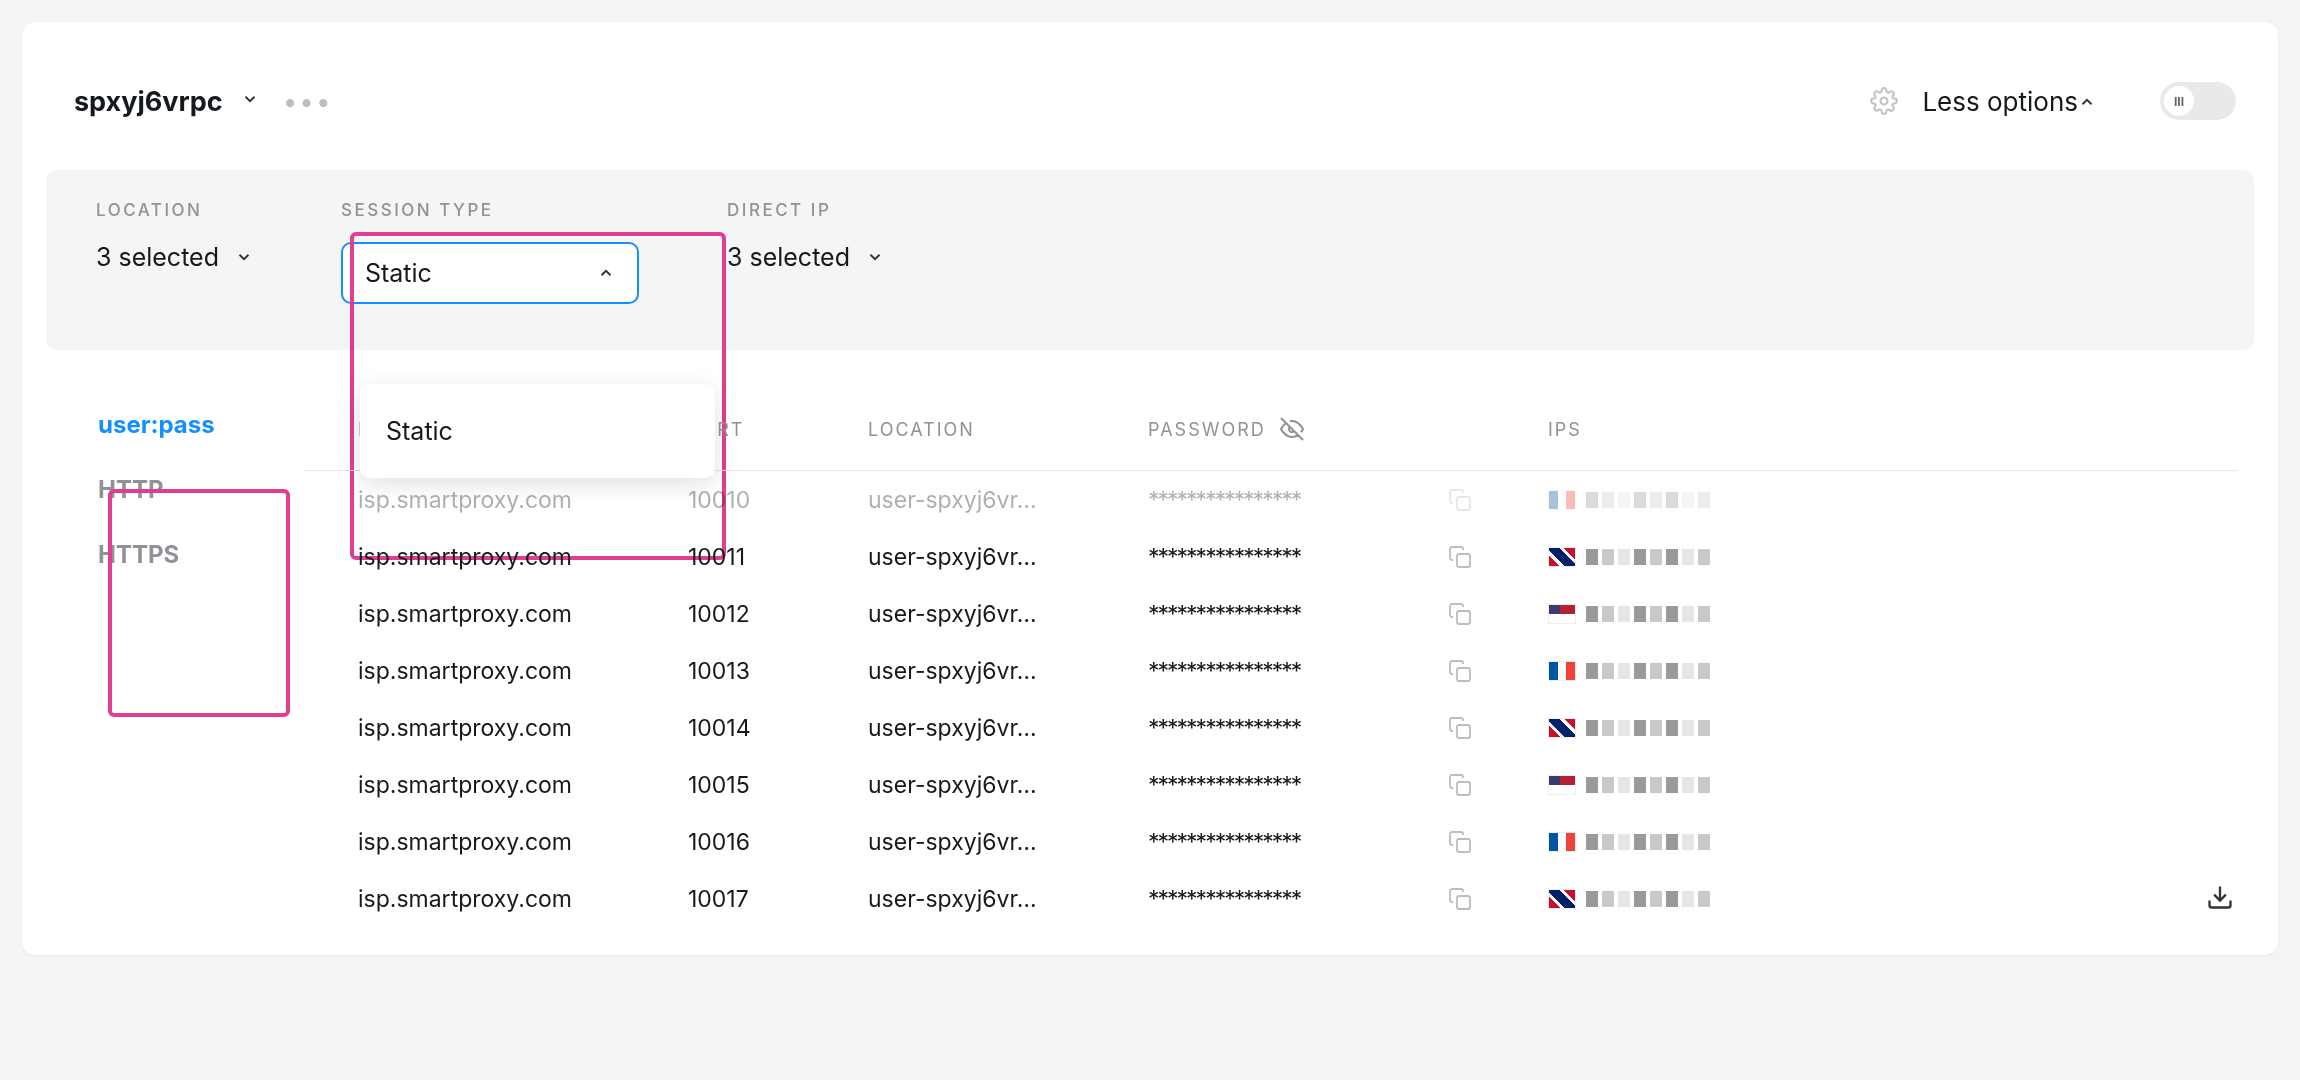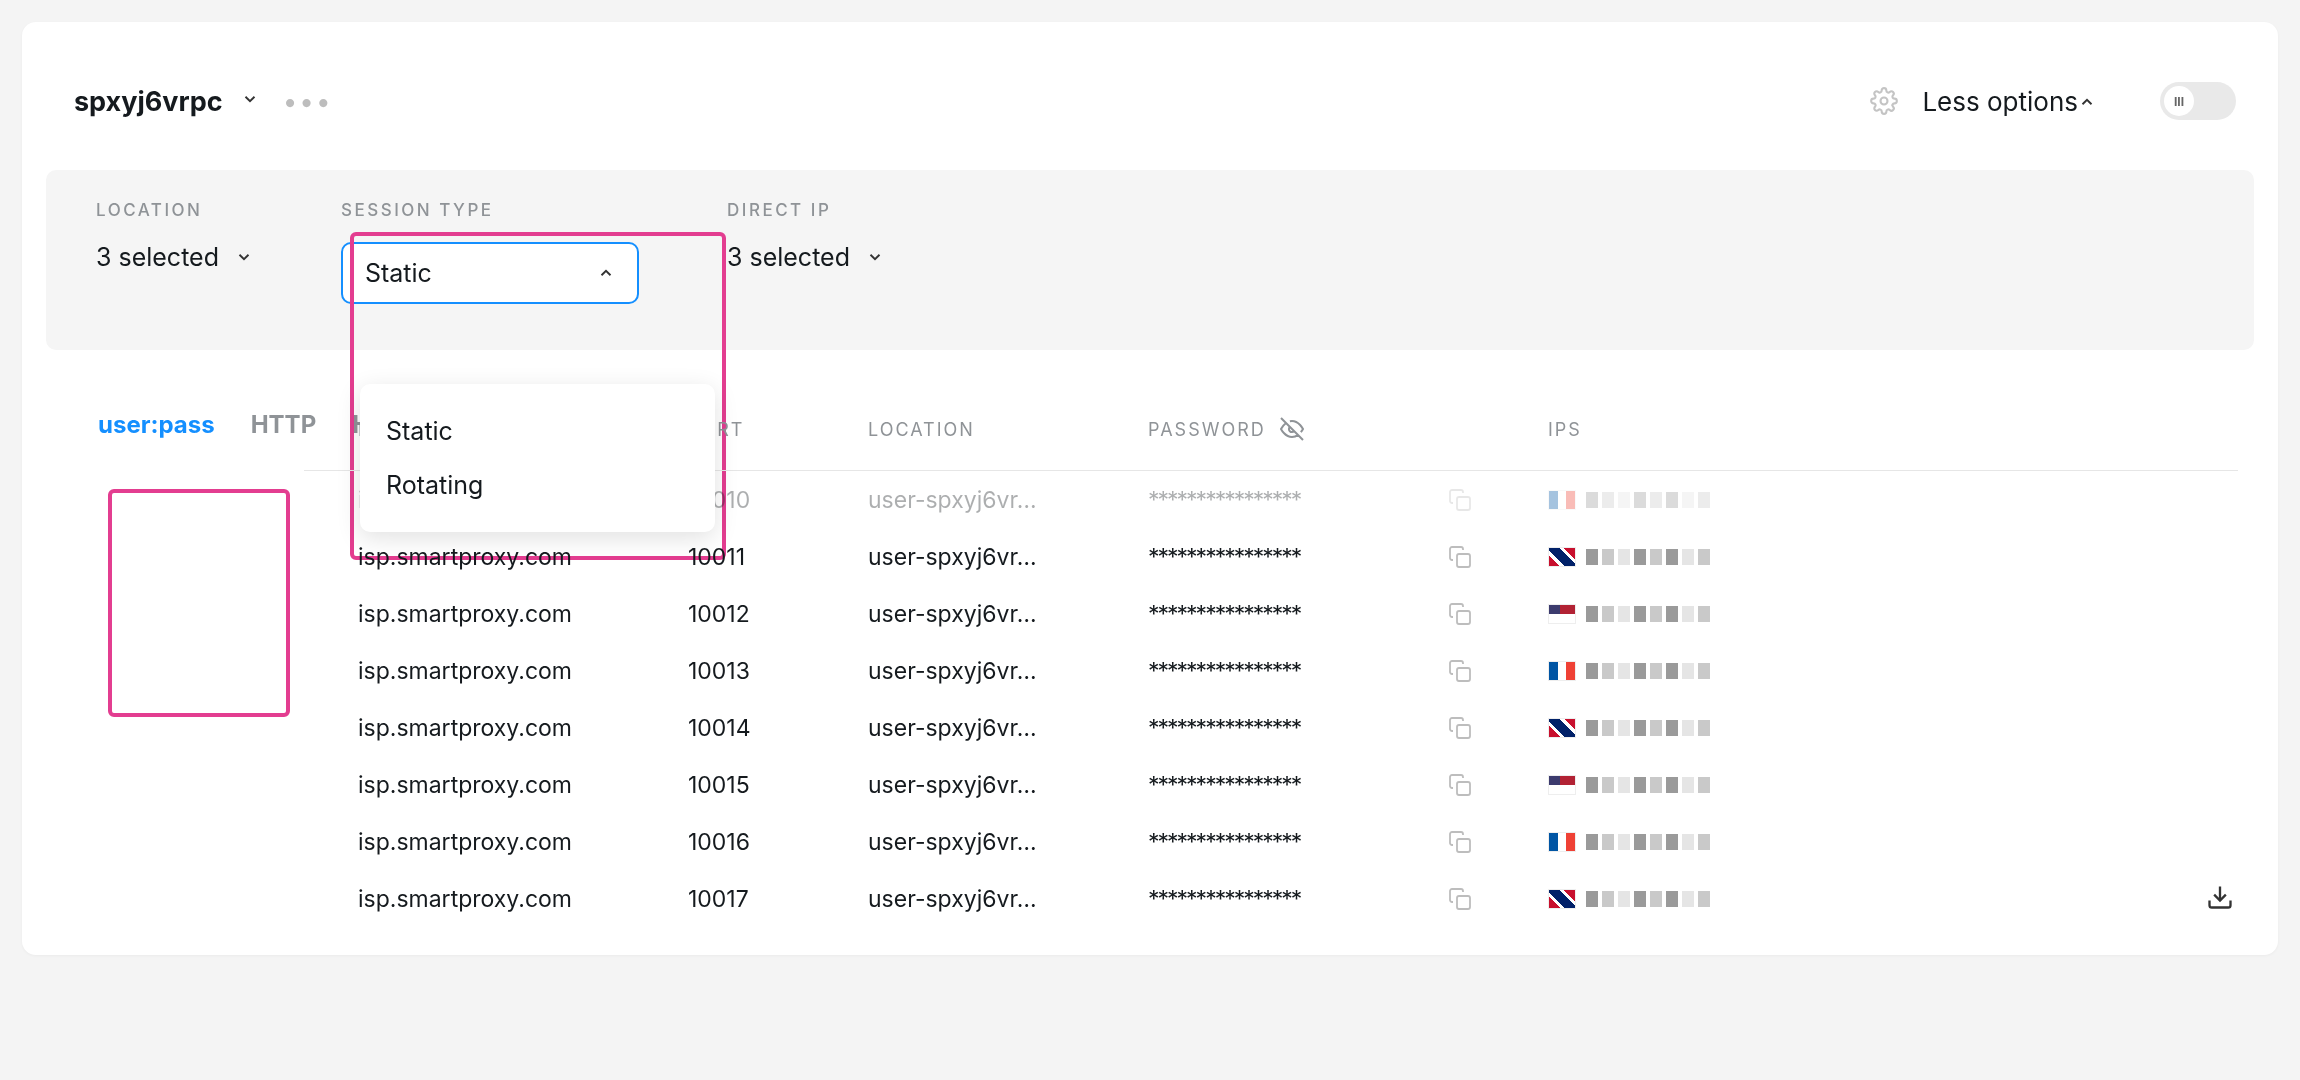--- a/index.html
+++ b/index.html
@@ -41,21 +41,21 @@
   
   .hl{border:4px solid var(--pink);border-radius:6px;position:absolute;pointer-events:none;}
   #hl-session{left:328px;top:210px;width:368px;height:320px;}
   #hl-tabs{left:86px;top:467px;width:174px;height:220px;}
   
   .dropdown{position:absolute;left:338px;top:362px;width:355px;background:#fff;border-radius:10px;box-shadow:0 6px 24px rgba(0,0,0,0.12);padding:20px 0;z-index:2;}
   .dropdown .opt{padding:12px 26px;font-size:25px;cursor:pointer;}
   
   .body{display:flex;margin-top:60px;padding-left:76px;padding-right:40px;}
   
-  .tabs{width:206px;display:flex;flex-direction:row;gap:36px;font-size:24px;}
+  .tabs{width:206px;display:flex;flex-direction:column;gap:36px;font-size:24px;}
   .tabs .tab{color:var(--muted);cursor:pointer;font-weight:700;}
   .tabs .tab.active{color:var(--accent);font-weight:700;}
   
   .tbl{flex:1;position:relative;}
   .thead{display:flex;color:var(--muted);font-size:18px;letter-spacing:2px;padding:0 0 0 54px;align-items:center;height:38px;}
   .thead .c-end{width:330px;}
   .thead .c-port{width:180px;}
   .thead .c-user{width:280px;}
   .thead .c-pw{width:300px;display:flex;gap:14px;align-items:center;}
   .thead .c-copy{width:100px;}
@@ -154,21 +154,20 @@
           <svg class="chev" viewBox="0 0 24 24" fill="none" stroke="#333" stroke-width="2.5">
               <polyline points="6 9 12 15 18 9"></polyline>
             </svg>
         </span>
       </div>
     </div>
   </div>
 
   <div class="dropdown">
     <div class="opt">Static</div>
-    <div class="opt">Rotating</div>
   </div>
 
   <div class="hl" id="hl-session"></div>
   <div class="hl" id="hl-tabs"></div>
 
   <div class="body">
     <div class="tabs">
       <div class="tab active">user:pass</div>
       <div class="tab">HTTP</div>
       <div class="tab">HTTPS</div>

